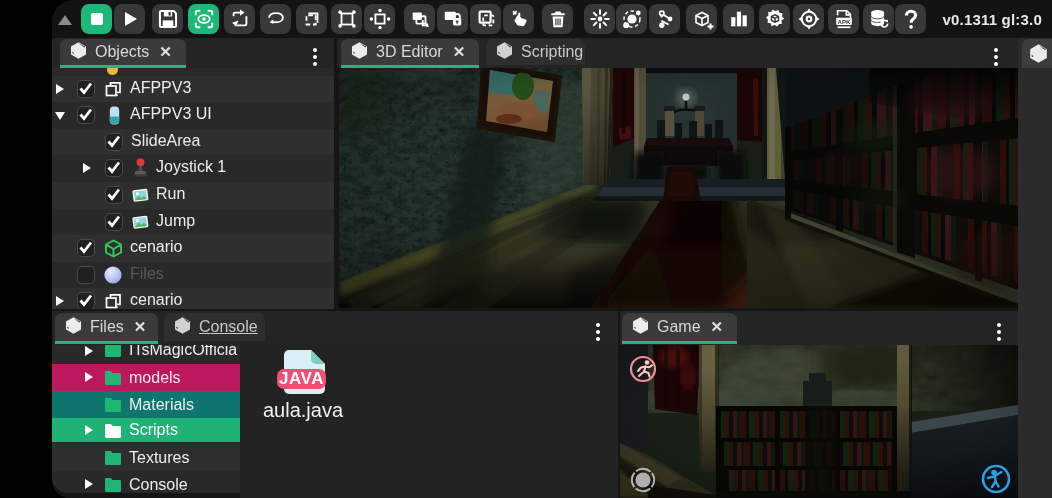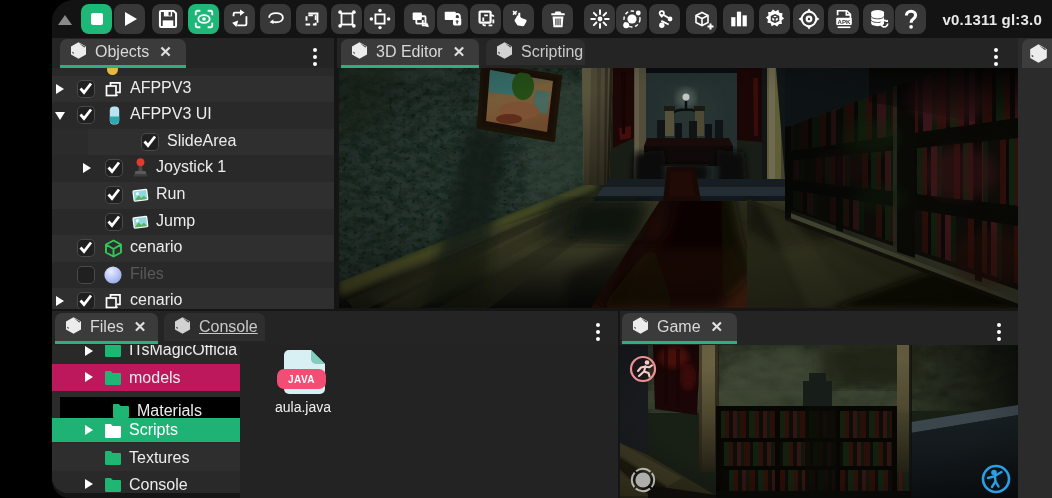--- a/index.html
+++ b/index.html
@@ -259,21 +259,21 @@
           <svg width="16" height="13" viewBox="0 0 16 13">
             <path d="M2.5 6.5l3.5 4 7-9" stroke="#fff" stroke-width="2.8" fill="none"></path>
           </svg>
         </span>
       <span style="position:absolute;left:55px;top:4px;"><svg width="15" height="19" viewBox="0 0 15 19">
             <rect x="2.8" y="0.5" width="9.4" height="18" rx="4" fill="#b9e3f2"></rect>
             <path d="M2.8 10.5h9.4v3.6a4 4 0 0 1-4 4h-1.4a4 4 0 0 1-4-4z" fill="#2fa7b0"></path>
           </svg></span>
       <span style="position:absolute;left:78px;top:3px;">AFPPV3 UI</span>
     </div>
-    <div class="orow" style="top:60.8px;background:#2f2f2f;margin-left:36px;">
+    <div class="orow" style="top:60.8px;background:#2f2f2f;">
       <span class="cbx" style="left:53px;">
           <svg width="16" height="13" viewBox="0 0 16 13">
             <path d="M2.5 6.5l3.5 4 7-9" stroke="#fff" stroke-width="2.8" fill="none"></path>
           </svg>
         </span>
       <span style="position:absolute;left:79px;top:3px;">SlideArea</span>
     </div>
     <div class="orow" style="top:87.4px;background:#292929;">
       <span class="arr r" style="left:31px;"></span>
       <span class="cbx" style="left:53px;">
@@ -639,21 +639,21 @@
           </svg></span>
       <span class="ftxt" style="top:3px;">ITsMagicOfficia</span>
     </div>
     <div class="frow" style="top:19px;background:#be185d;">
       <span class="arr r" style="left:33px;"></span>
       <span style="position:absolute;left:52px;top:6px;"><svg width="18" height="16" viewBox="0 0 18 16">
             <path d="M1 2.2C1 1.5 1.5 1 2.2 1h4.6l1.8 2h7.2c.7 0 1.2.5 1.2 1.2v9.6c0 .7-.5 1.2-1.2 1.2H2.2C1.5 15 1 14.5 1 13.8z" fill="#1fb674"></path>
           </svg></span>
       <span class="ftxt">models</span>
     </div>
-    <div class="frow" style="top:52px;background:#000000;margin-left:8px;">
+    <div class="frow" style="top:46px;background:#0f766e;">
       <span style="position:absolute;left:52px;top:6px;"><svg width="18" height="16" viewBox="0 0 18 16">
             <path d="M1 2.2C1 1.5 1.5 1 2.2 1h4.6l1.8 2h7.2c.7 0 1.2.5 1.2 1.2v9.6c0 .7-.5 1.2-1.2 1.2H2.2C1.5 15 1 14.5 1 13.8z" fill="#1fb674"></path>
           </svg></span>
       <span class="ftxt">Materials</span>
     </div>
     <div class="frow" style="top:73px;height:24px;background:#1eb375;color:#fff;">
       <span class="arr r" style="left:33px;top:7px;"></span>
       <span style="position:absolute;left:52px;top:5px;"><svg width="18" height="16" viewBox="0 0 18 16">
             <path d="M1 2.2C1 1.5 1.5 1 2.2 1h4.6l1.8 2h7.2c.7 0 1.2.5 1.2 1.2v9.6c0 .7-.5 1.2-1.2 1.2H2.2C1.5 15 1 14.5 1 13.8z" fill="#fff"></path>
           </svg></span>
@@ -671,22 +671,22 @@
             <path d="M1 2.2C1 1.5 1.5 1 2.2 1h4.6l1.8 2h7.2c.7 0 1.2.5 1.2 1.2v9.6c0 .7-.5 1.2-1.2 1.2H2.2C1.5 15 1 14.5 1 13.8z" fill="#1fb674"></path>
           </svg></span>
       <span class="ftxt">Console</span>
     </div>
   </div>
   <div class="abs" id="fgrid" style="left:240px;top:345px;width:378px;height:153px;background:#232323;">
     <svg style="position:absolute;left:40px;top:2px;" width="50" height="50" viewBox="0 0 50 50">
         <path d="M4 8a5 5 0 0 1 5-5h22l14 14v25a5 5 0 0 1-5 5H9a5 5 0 0 1-5-5z" fill="#d8f0f4"></path>
         <path d="M31 3l14 14H36a5 5 0 0 1-5-5z" fill="#7fccc1"></path>
       </svg>
-    <div style="position:absolute;left:37px;top:24px;width:49px;height:20px;background:#f24e75;border-radius:7px;display:flex;align-items:center;justify-content:center;color:#fff;font-size:10px;font-weight:bold;letter-spacing:.5px;">JAVA</div>
-    <div style="position:absolute;left:13px;top:54px;width:100px;text-align:center;color:#f0f0f0;font-size:14px;">aula.java</div>
+    <div style="position:absolute;left:37px;top:24px;width:49px;height:20px;background:#f24e75;border-radius:7px;display:flex;align-items:center;justify-content:center;color:#fff;font-size:17px;font-weight:bold;letter-spacing:.5px;">JAVA</div>
+    <div style="position:absolute;left:13px;top:54px;width:100px;text-align:center;color:#f0f0f0;font-size:20px;">aula.java</div>
   </div>
 
   <div class="abs tabbar" style="left:620px;top:311px;width:432px;height:34px;">
     <div class="tab" style="top:2px;height:28px;left:2px;width:115px;"><span class="cubei"><svg width="19" height="19" viewBox="0 0 24 24">
             <path fill="#ececec" d="M12 1.5 21.5 7v10L12 22.5 2.5 17V7z"></path>
             <path d="M12.6 2.8 20.8 7.2l-1.5.9z" fill="#3b3b3b"></path>
             <path d="M4.2 13.5l1.8 1v1.8l-1.8-1z" fill="#3b3b3b"></path>
           </svg></span>Game<span class="xx">✕</span>
       <div class="underline"></div></div>
     <div class="kebab" style="left:377px;top:9px;">

